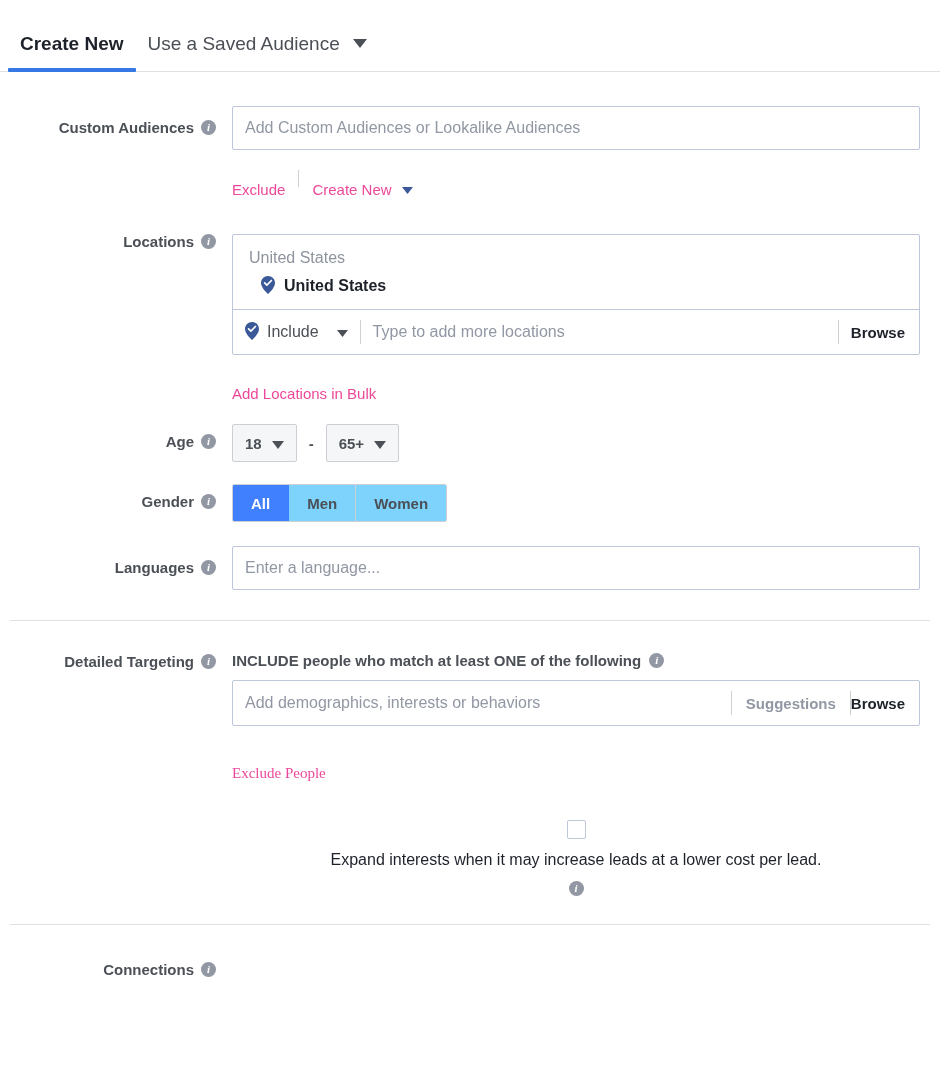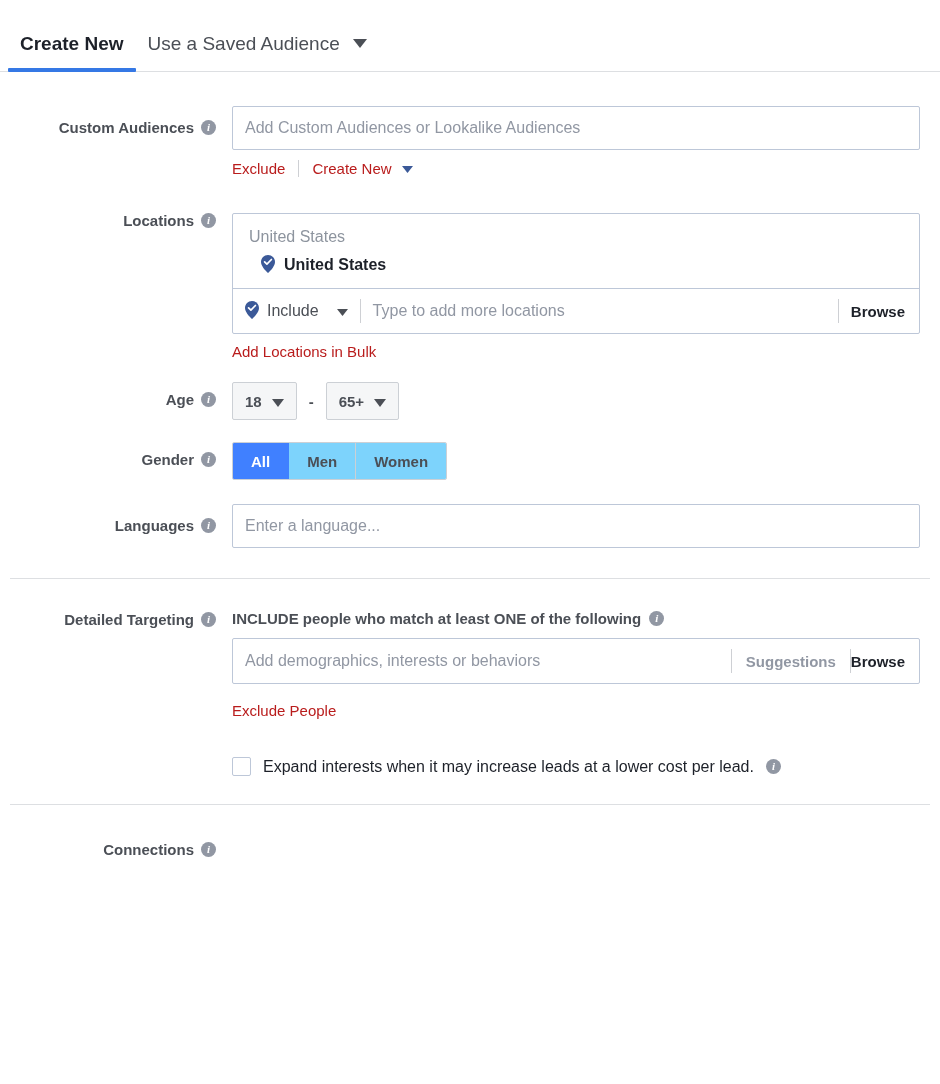--- a/index.html
+++ b/index.html
@@ -121,24 +121,25 @@
   }
 
   
   .linkrow {
     display: flex;
     align-items: center;
     margin-top: 9px;
     font-size: 15px;
   }
   a.lnk, .lnk {
-    color: #b91c1c;
+    color: #ec4899;
     text-decoration: none;
     cursor: pointer;
     font-size: 15px;
+    margin-top: 21px;
   }
   .vsep {
     width: 1px;
     height: 17px;
     background: #ced0d4;
     margin: 0 13px;
   }
   .lnk .caret { margin-left: 6px; display:inline-block; vertical-align: 1px;}
 
   
@@ -313,20 +314,21 @@
     background: #ced0d4;
     margin: 10px 0;
   }
 
   .checkrow {
     display: flex;
     align-items: center;
     gap: 12px;
     font-size: 16px;
     color: #1d2129;
+    flex-direction: column;
   }
   .cbox {
     width: 17px;
     height: 17px;
     border: 1px solid #bdc7d8;
     border-radius: 2px;
     background: #fff;
     flex: 0 0 auto;
     cursor: pointer;
   }
@@ -487,21 +489,21 @@
         <span>INCLUDE people who match at least ONE of the following</span>
         <span class="info">i</span>
       </div>
       <div class="dt-box">
         <span class="ph">Add demographics, interests or behaviors</span>
         <span class="divider"></span>
         <span class="sugg">Suggestions</span>
         <span class="divider"></span>
         <span class="browse">Browse</span>
       </div>
-      <div class="linkrow" style="margin-top:18px;">
+      <div class="linkrow" style="margin-top:18px;font-family:Liberation Serif, serif;">
         <span class="lnk">Exclude People</span>
       </div>
       <div class="checkrow" style="margin-top:38px;">
         <span class="cbox"></span>
         <span>Expand interests when it may increase leads at a lower cost per lead.</span>
         <span class="info">i</span>
       </div>
     </div>
   </div>
 

